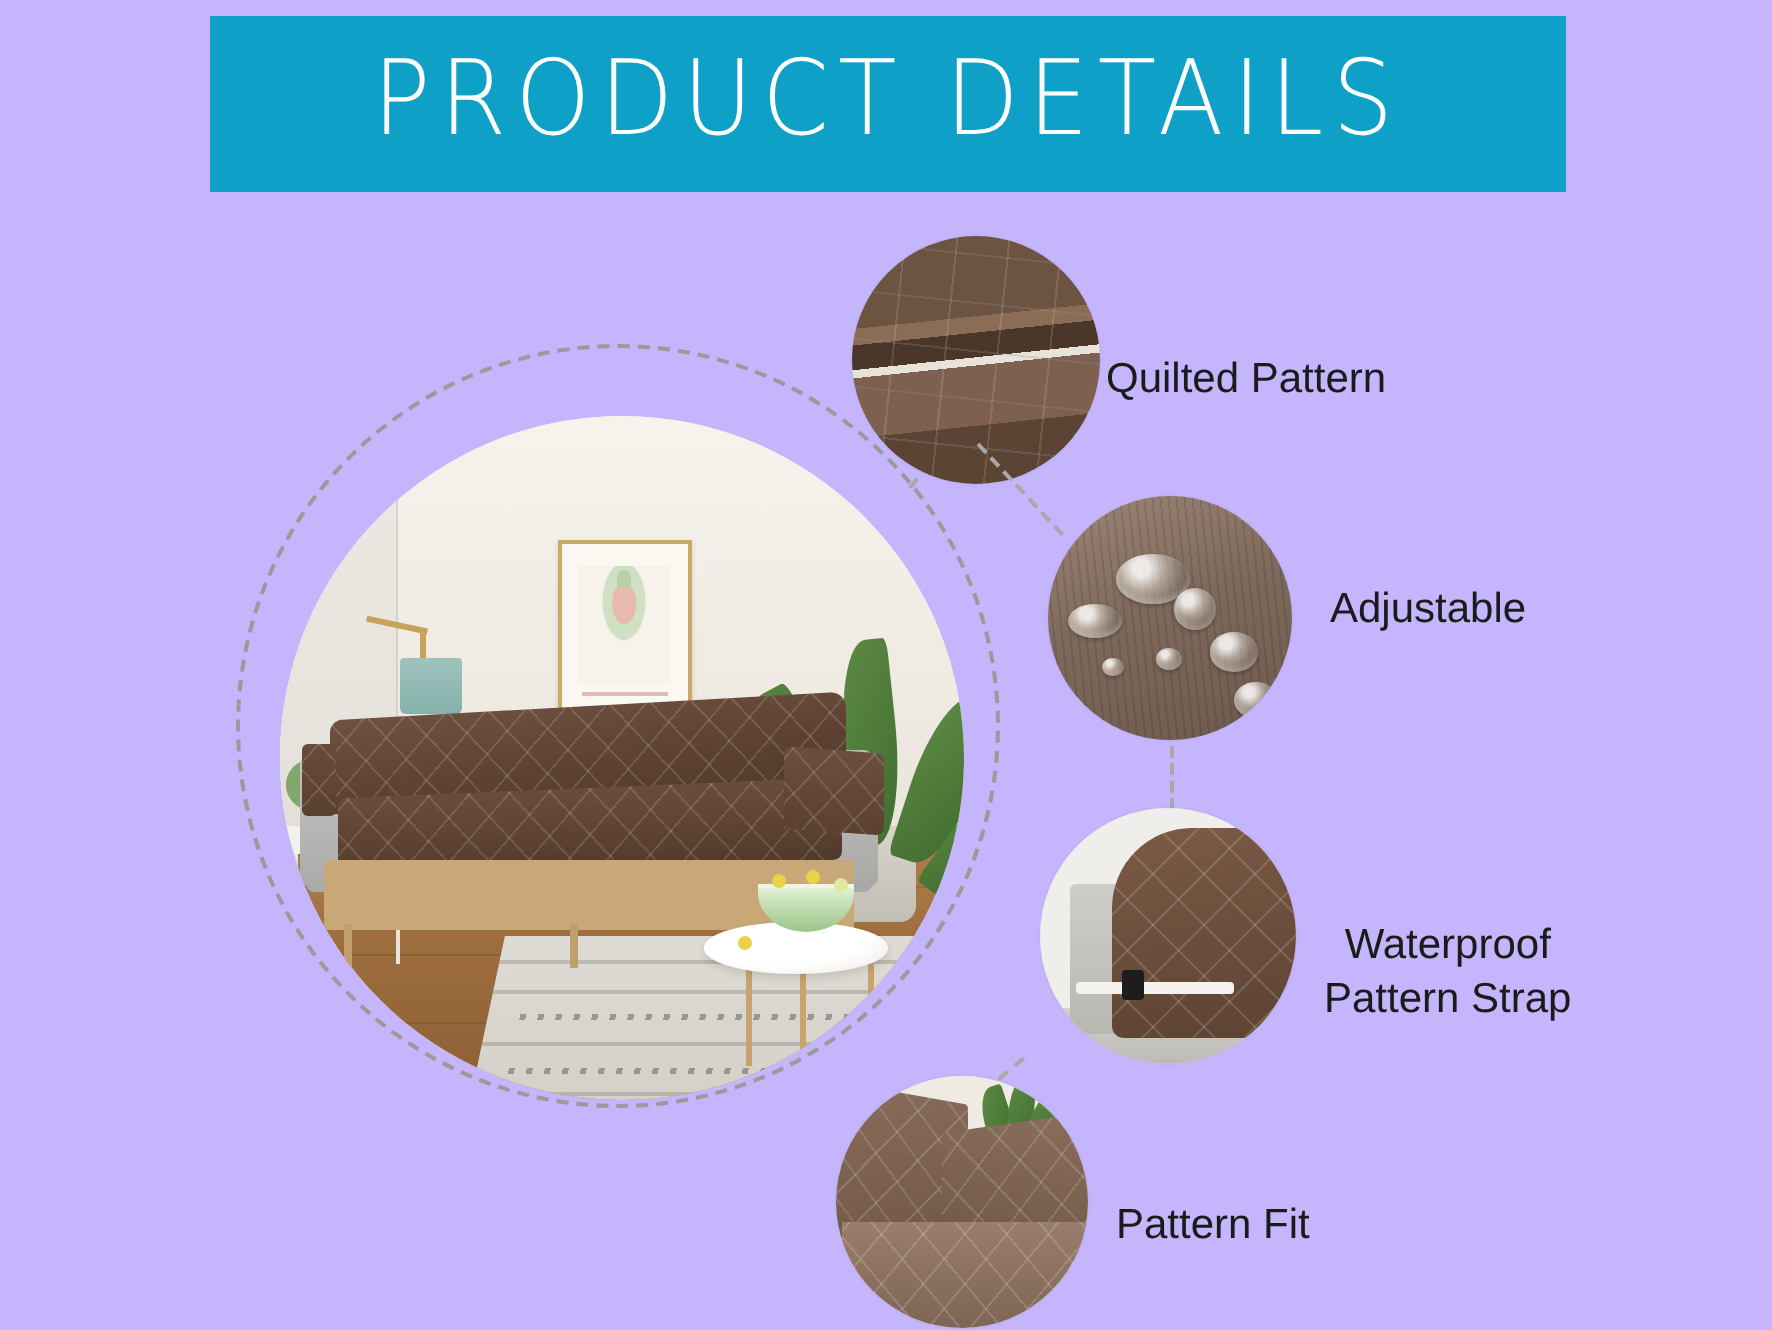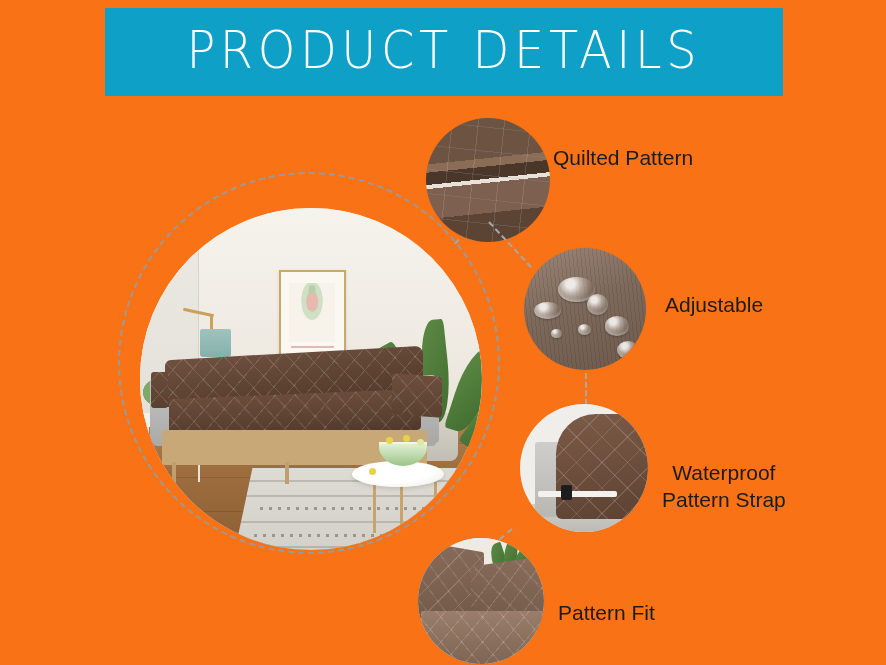--- a/index.html
+++ b/index.html
@@ -13,21 +13,21 @@
     font-family: "Liberation Sans", sans-serif;
     overflow: hidden;
     position: relative;
   }
   #stage {
     position: absolute;
     left: 0;
     top: 0;
     width: 886px;
     height: 665px;
-    background: #f97316;
+    background: #c4b5fd;
   }
 
   
   .banner {
     position: absolute;
     left: 105px;
     top: 8px;
     width: 678px;
     height: 88px;
     background: #0fa0c8;
@@ -454,21 +454,21 @@
 
   
   .label {
     position: absolute;
     color: #1b1b1b;
     font-family: "Liberation Sans", sans-serif;
     font-size: 21px;
     line-height: 27px;
     white-space: pre;
   }
-  .label.l1 { left: 553px; top: 144px; }
+  .label.l1 { left: 553px; top: 176px; }
   .label.l2 { left: 665px; top: 291px; }
   .label.l3 { left: 662px; top: 459px; text-align: center; }
   .label.l4 { left: 558px; top: 599px; }
 </style>
 </head>
 <body>
 
 <div id="stage">
 
   <div class="banner">

